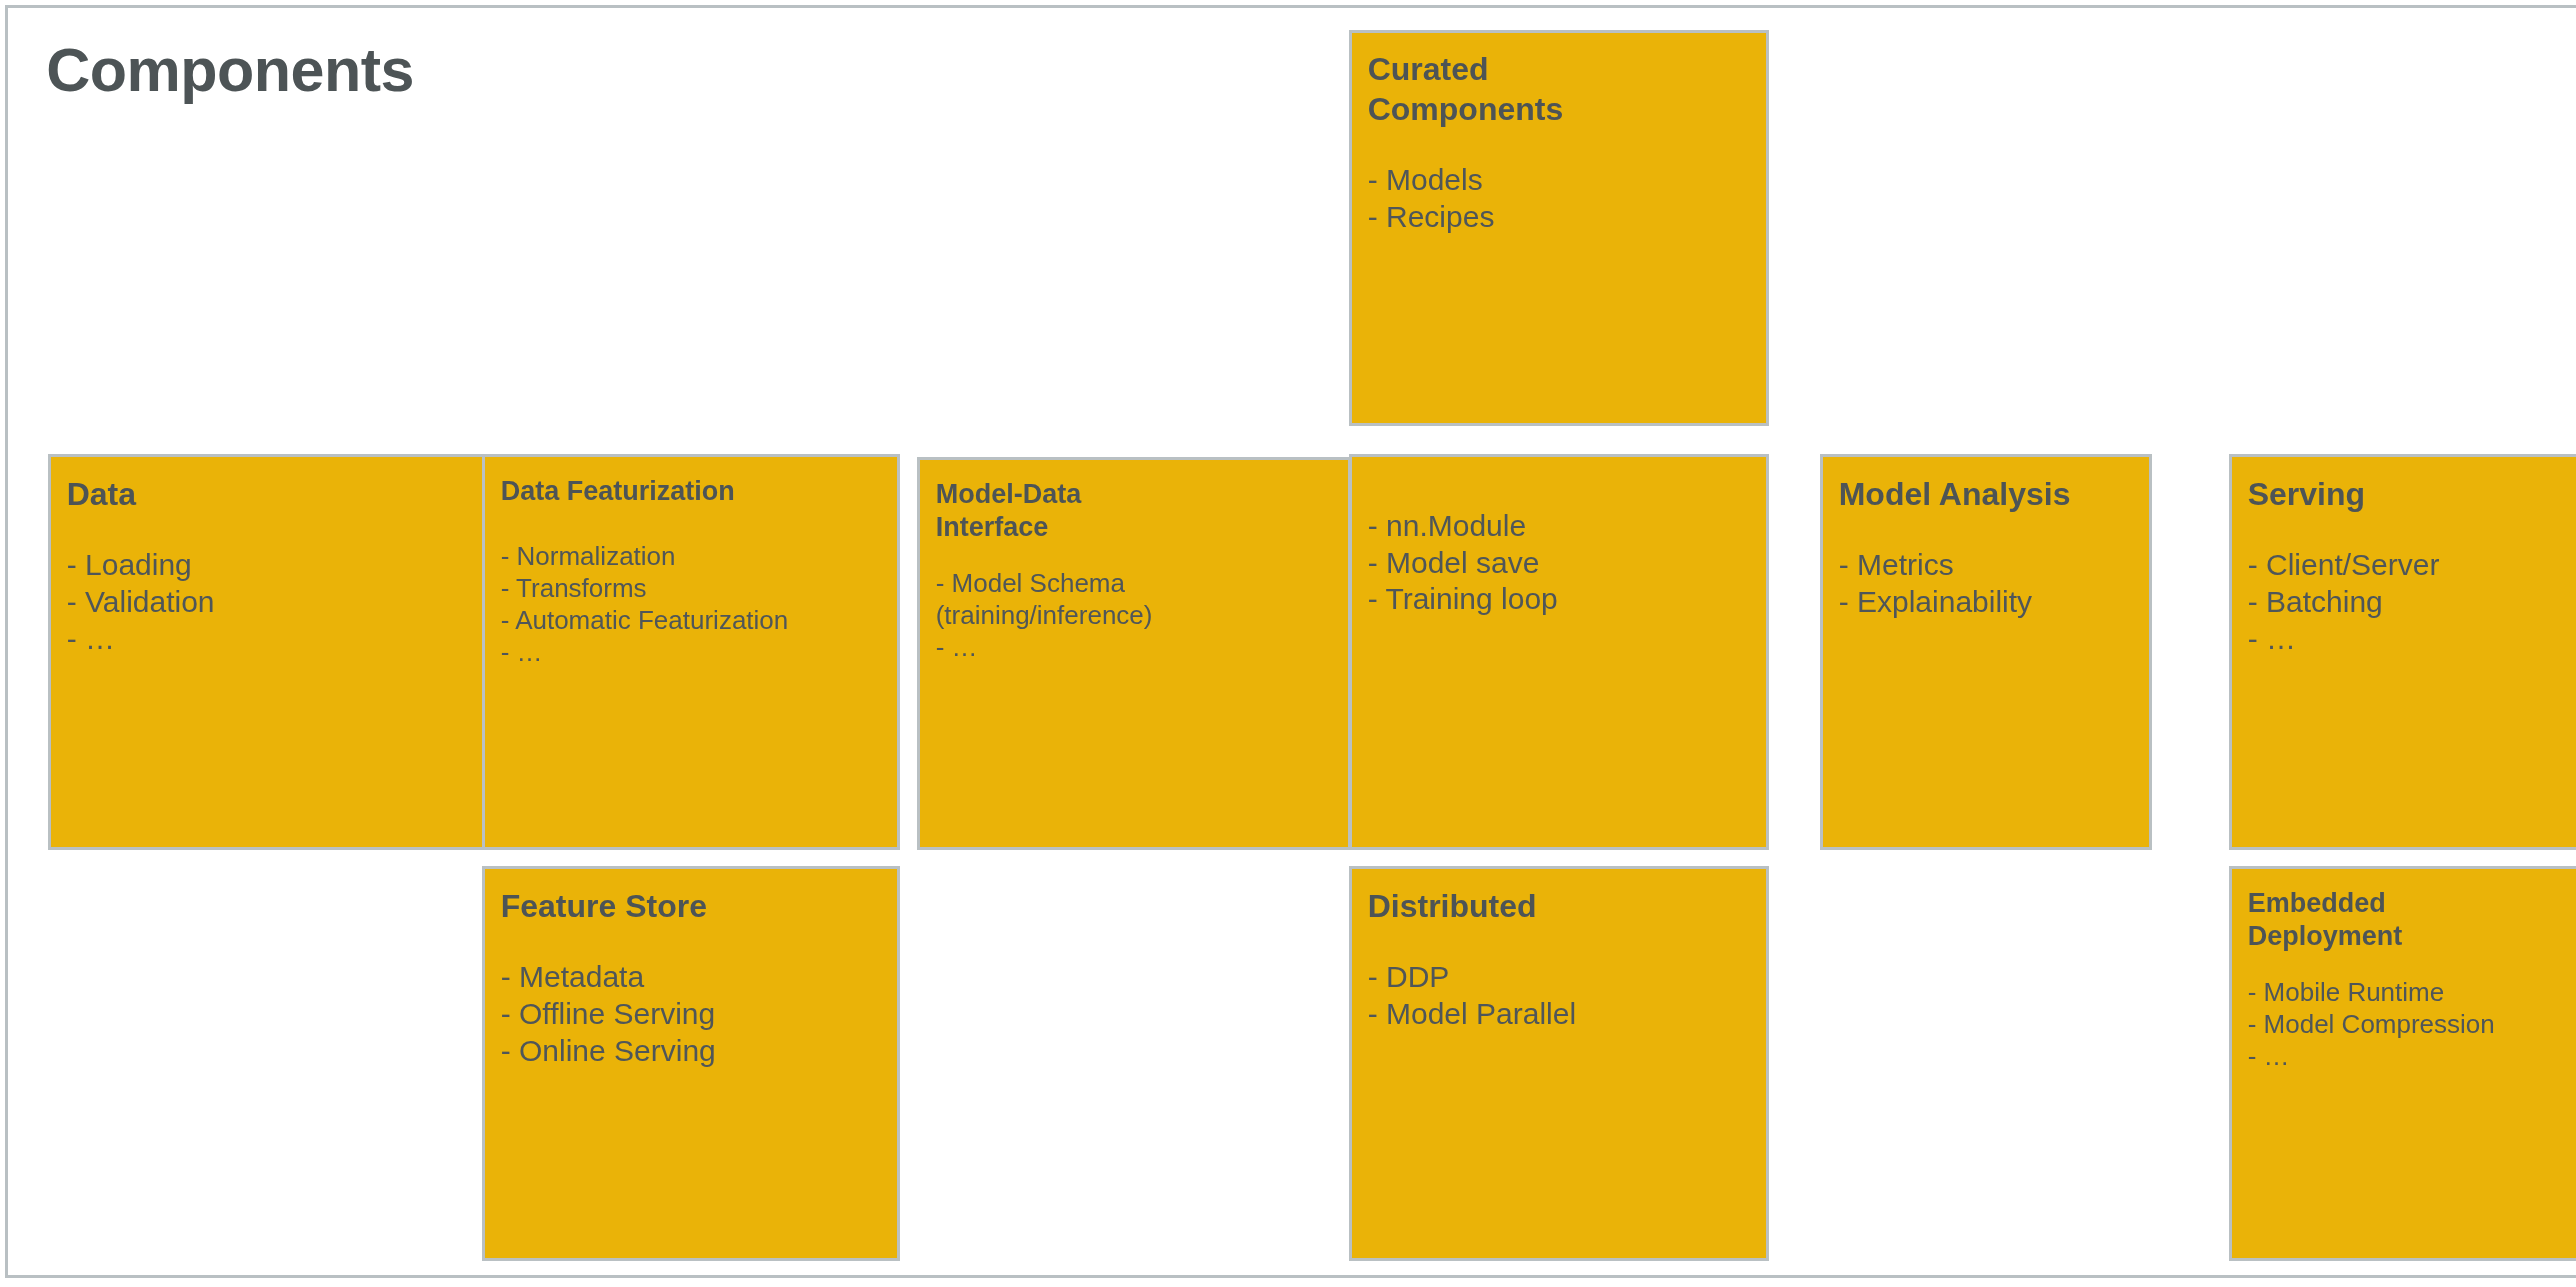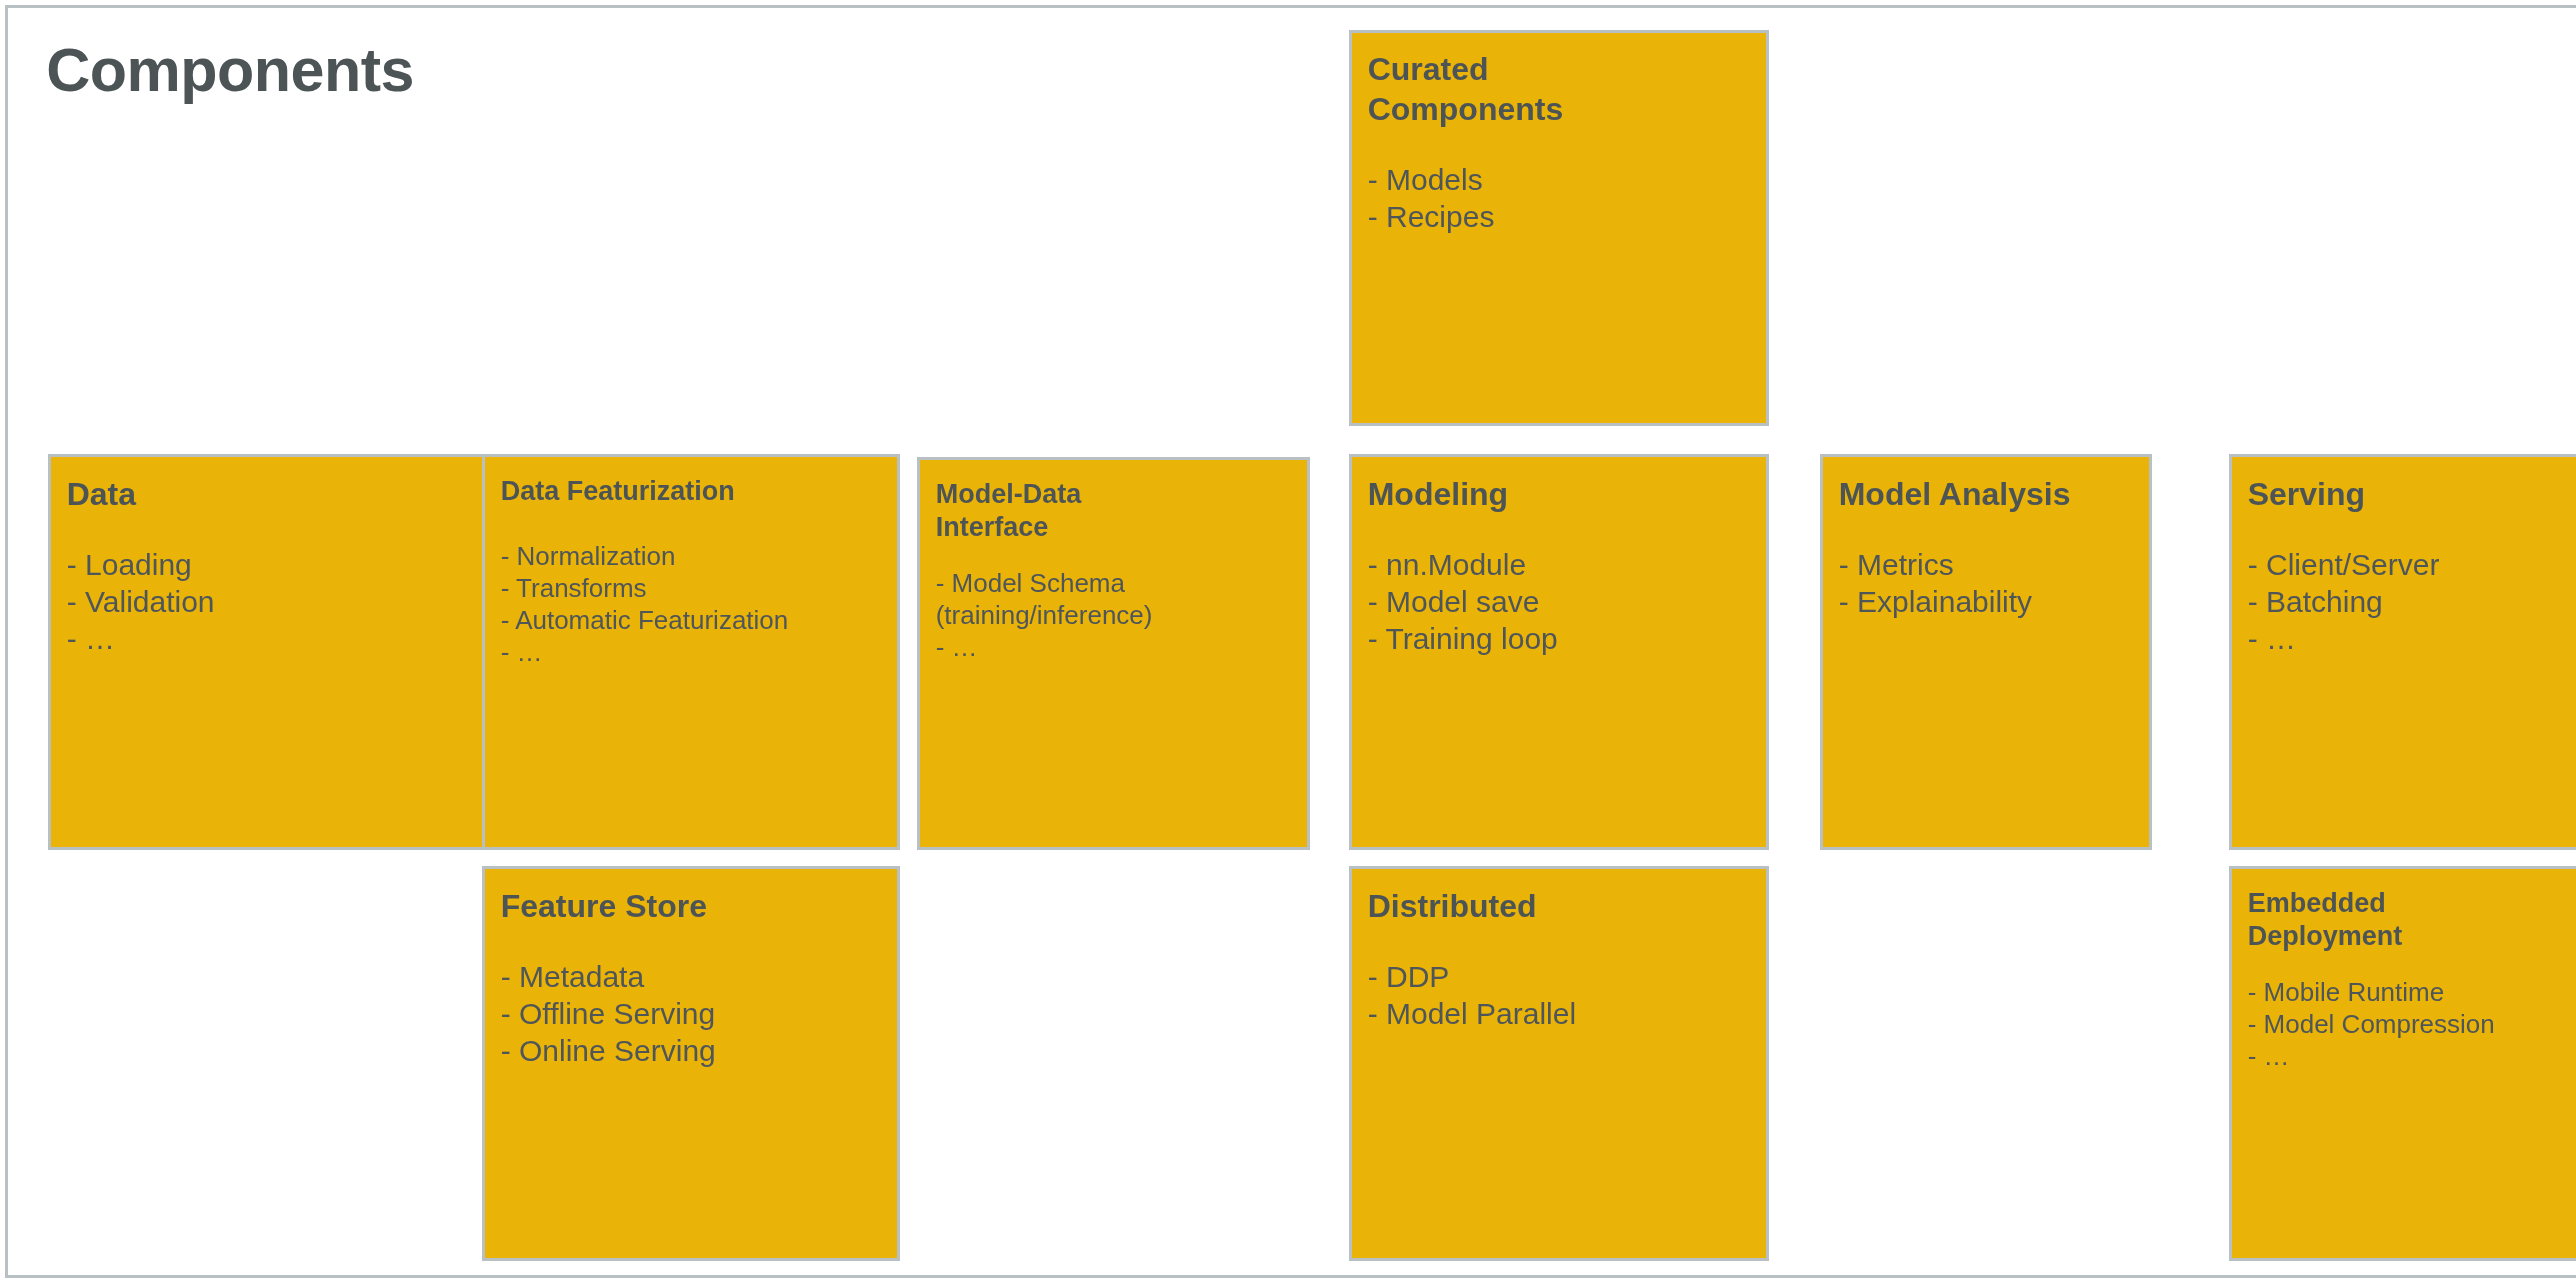--- a/index.html
+++ b/index.html
@@ -72,21 +72,21 @@
   .t-md .card-list  { font-size: 26px; }
 
   
   .row1 { top: 21.6px;  height: 396px; }
   .row2 { top: 446px; height: 396px; }
   .row2b{ top: 449px; height: 393px; }
   .row3 { top: 858px; height: 395px; }
 
   .col1 { left: 40px;   width: 444px; }
   .col2 { left: 474px;  width: 418px; }
-  .col3 { left: 909px; width: 393px; }
+  .col3 { left: 909px; width: 434px; }
   .col4 { left: 1341px; width: 420px; }
   .col5 { left: 1812px; width: 332px; }
   .col6 { left: 2221px; width: 415px; }
   .wide-gap   { margin-top: 24px; }
 </style>
 </head>
 <body>
 
 <div id="canvas">
 
@@ -138,21 +138,20 @@
         </div>
         <div class="card-list wide-gap">
           <div class="li">- Model Schema (training/inference)</div>
           <div class="li">- …</div>
         </div>
       </div>
     </div>
 
     <div class="card row2 col4 t-lg">
       <div class="card-inner">
-        <div class="card-title">Modeling</div>
         <div class="card-list">
           <div class="li">- nn.Module</div>
           <div class="li">- Model save</div>
           <div class="li">- Training loop</div>
         </div>
       </div>
     </div>
 
     <div class="card row2 col5 t-lg">
       <div class="card-inner">

